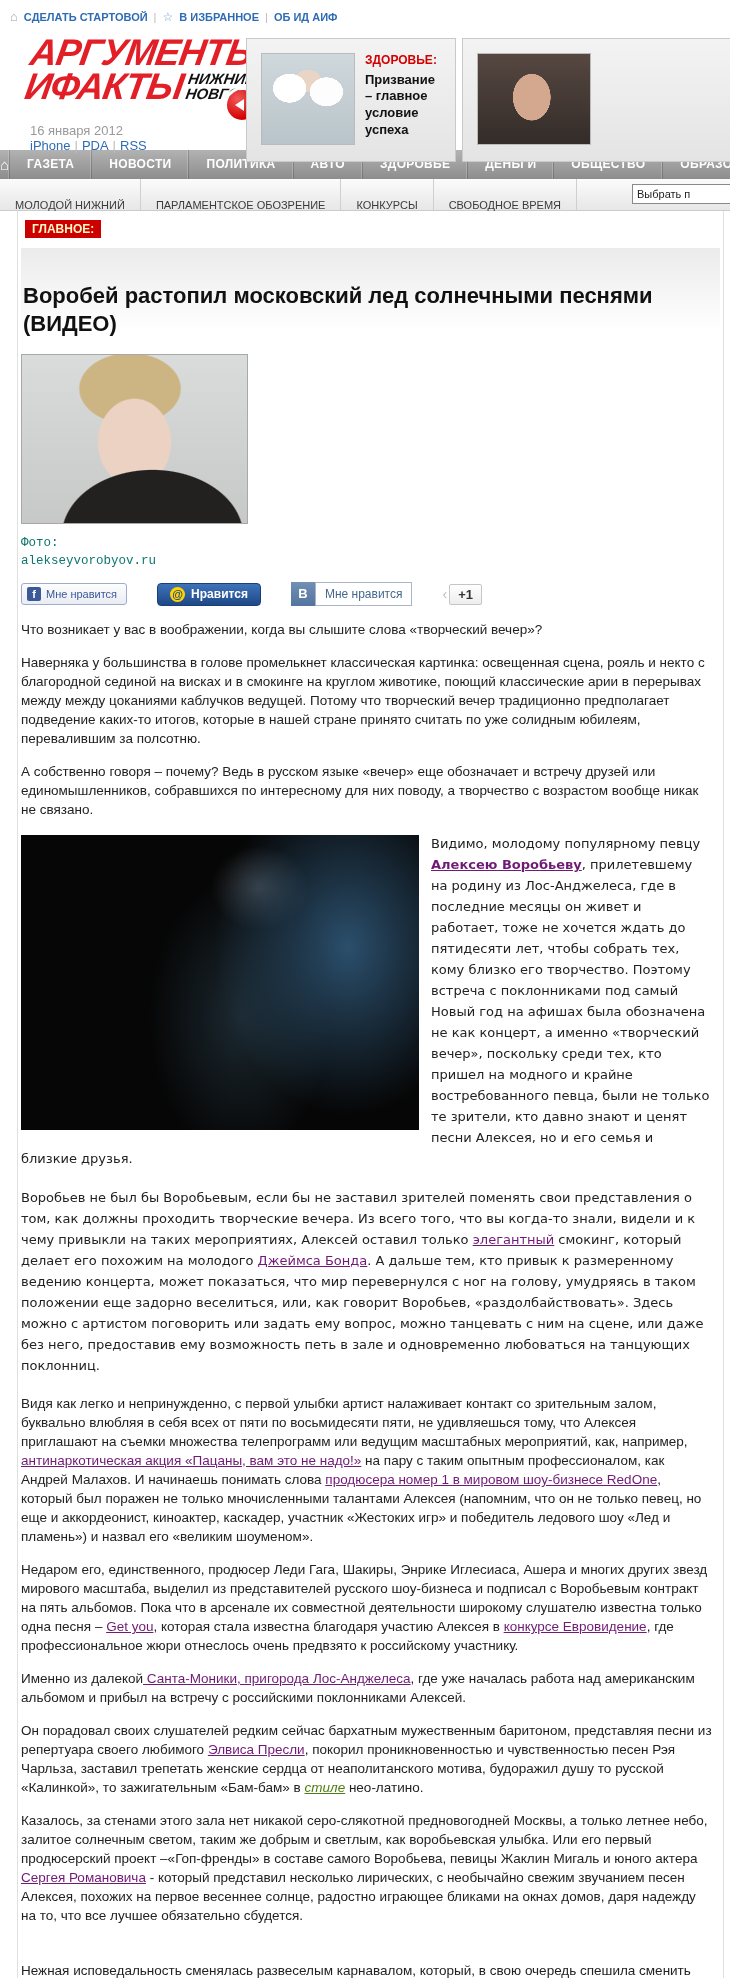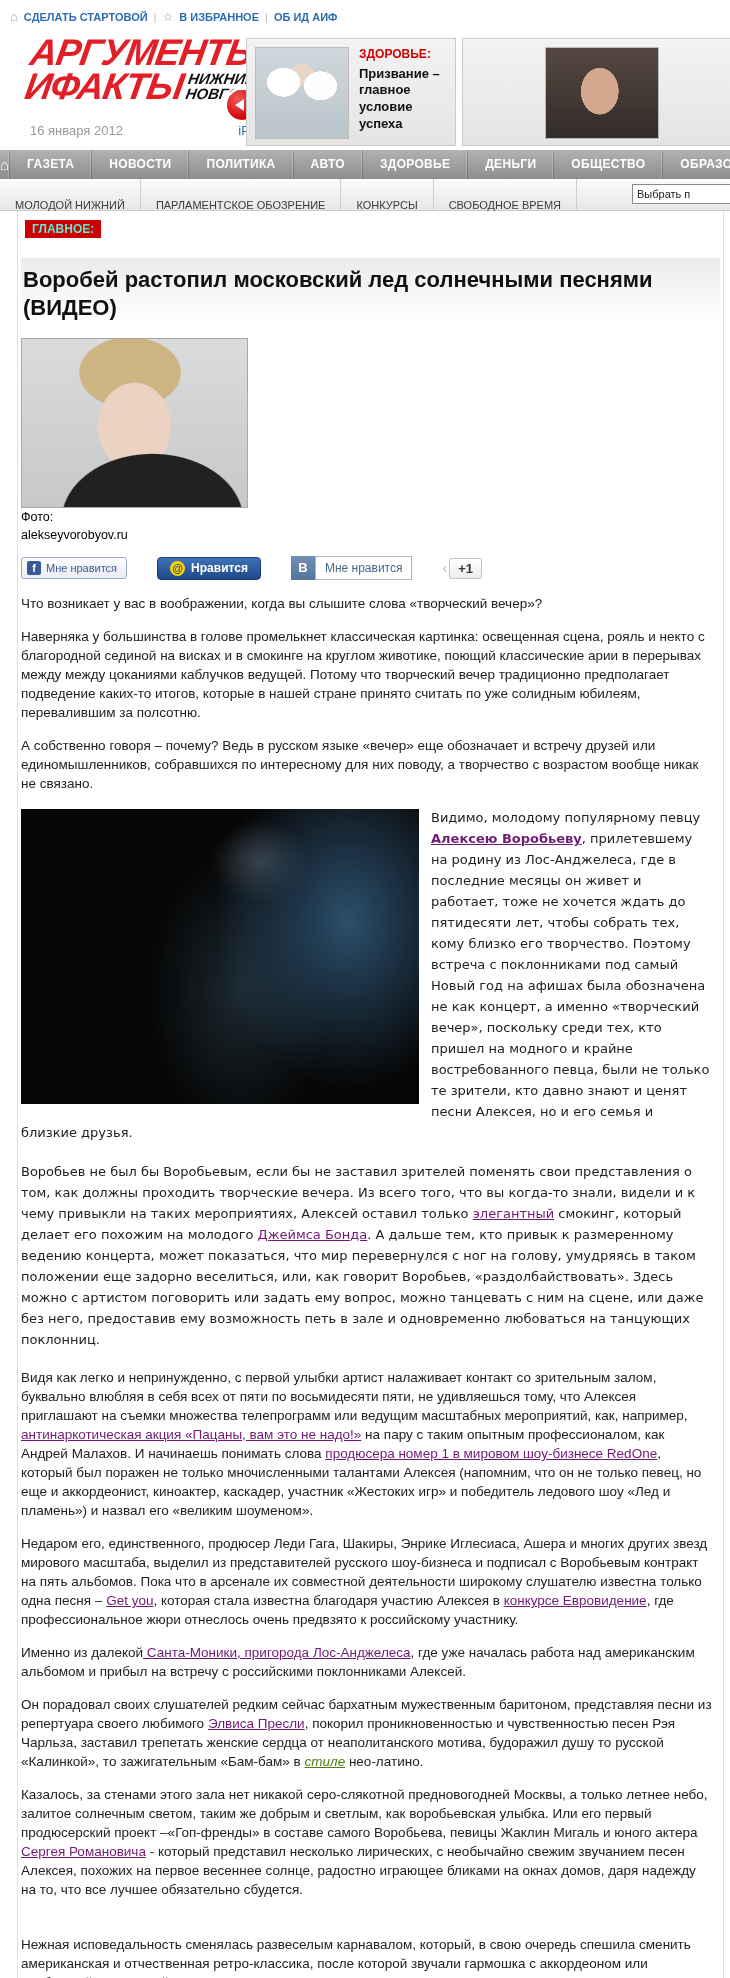--- a/index.html
+++ b/index.html
@@ -15,28 +15,28 @@
   .ico-home{color:#9aa7b5;font-size:13px;}
   .ico-star{color:#7aa0c8;font-size:12px;}
 
   
   .header{position:relative;height:122px;}
   .logo{position:absolute;left:28px;top:8px;transform:skewX(-9deg);line-height:0.92;}
   .logo .l1{font-size:37px;font-weight:800;font-style:italic;color:#e21e26;letter-spacing:-1px;}
   .logo .row2{display:flex;align-items:flex-end;gap:4px;}
   .logo .l2{font-size:37px;font-weight:800;font-style:italic;color:#e21e26;letter-spacing:-1px;}
   .logo .region{color:#111;font-weight:800;font-style:italic;font-size:15px;line-height:1.05;text-align:left;padding-bottom:2px;}
-  .date-row{position:absolute;left:30px;top:95px;width:325px;display:flex;justify-content:space-between;font-size:13px;}
+  .date-row{position:absolute;left:30px;top:95px;width:325px;display:flex;justify-content:space-between;font-size:13px;flex-direction:column;}
   .date{color:#9a9a9a;}
   .hlinks a{color:#2d6cb5;text-decoration:none;}
   .hlinks .sep{color:#bbb;padding:0 4px;}
   .arrow-btn{position:absolute;left:227px;top:62px;width:30px;height:30px;border-radius:50%;
     background:radial-gradient(circle at 35% 30%,#f15a5a,#d40000 70%);box-shadow:0 0 0 3px #fff,0 1px 3px rgba(0,0,0,.4);}
   .arrow-btn:before{content:"";position:absolute;left:8px;top:9px;border:6px solid transparent;border-right:9px solid #fff;border-left:none;}
-  .banner{position:absolute;top:10px;height:108px;background:linear-gradient(#f3f3f3,#e4e4e4);border:1px solid #c9c9c9;display:flex;padding:8px;box-sizing:border-box;justify-content:center;}
+  .banner{position:absolute;top:10px;height:124px;background:linear-gradient(#f3f3f3,#e4e4e4);border:1px solid #c9c9c9;display:flex;padding:14px;box-sizing:border-box;}
   .banner1{left:246px;width:210px;}
   .banner2{left:462px;width:280px;}
   .bphoto{width:92px;height:90px;border:1px solid #bbb;flex:none;}
   .bphoto.docs{background:radial-gradient(30px 26px at 30% 38%,#fff 0 55%,transparent 56%),radial-gradient(30px 26px at 70% 42%,#fdfdfd 0 55%,transparent 56%),radial-gradient(26px 22px at 50% 30%,#e8d5c5 0 50%,transparent 51%),linear-gradient(#cfd8dc,#b9c4ca);}
   .bphoto.man{width:112px;background:radial-gradient(34px 42px at 48% 48%,#d3a88e 0 55%,transparent 56%),linear-gradient(#564741,#332c29);}
   .btxt{padding-left:10px;font-size:12px;line-height:1.3;}
   .bcat{color:#d40000;font-weight:bold;margin-bottom:3px;}
   .btitle{color:#111;font-weight:bold;font-size:13px;}
 
   
@@ -47,38 +47,38 @@
   
   .sub-nav{height:31px;background:linear-gradient(#fbfbfb,#e7e7e7);border-bottom:1px solid #ccc;display:flex;position:relative;white-space:nowrap;}
   .subnav-item{padding:11px 15px;line-height:31px;color:#3a3a3a;font-size:11px;border-right:1px solid #cfcfcf;cursor:pointer;}
   .region-select{position:absolute;right:-22px;top:5px;width:120px;height:20px;background:#fff;border:1px solid #8a8a8a;font-size:11px;color:#222;line-height:18px;padding:0 4px;box-sizing:border-box;overflow:hidden;}
 
   
   .content{margin:0 6px 0 17px;border-left:1px solid #e0e0e0;border-right:1px solid #e0e0e0;padding:0 3px 24px 3px;}
 
   
   .ticker{display:flex;align-items:center;gap:10px;padding:9px 4px 8px 4px;overflow:hidden;white-space:nowrap;}
-  .ticker-badge{background:#cc0000;color:#5eead4;font-weight:bold;font-size:12px;padding:2px 7px;flex:none;}
+  .ticker-badge{background:#cc0000;color:#fef9c3;font-weight:bold;font-size:12px;padding:2px 7px;flex:none;}
   .ticker-text{color:#d8d8d8;font-size:13px;overflow:hidden;}
 
   
-  .title-wrap{background:linear-gradient(#ebebeb,#ffffff 85%);padding:8px 2px 8px 2px;margin-top:12px;}
+  .title-wrap{background:linear-gradient(#ebebeb,#ffffff 85%);padding:34px 2px 8px 2px;margin-top:2px;}
   h1{margin:0;font-size:22px;line-height:1.27;color:#111;font-weight:bold;}
   .article-head{display:flex;margin-top:8px;}
   .portrait{width:225px;height:168px;border:1px solid #a8a8a8;flex:none;
     background:
       radial-gradient(150px 110px at 58% 108%,#23211f 0 60%,transparent 61%),
       radial-gradient(62px 74px at 50% 52%,#ecd2c2 0 58%,transparent 60%),
       radial-gradient(86px 60px at 48% 20%,#cdb483 0 58%,transparent 60%),
       linear-gradient(#d9dcdb,#c6c9c8);}
   .meta{margin-left:16px;font-size:13px;color:#9a9a9a;line-height:1.35;}
   .meta .grp{margin-bottom:16px;}
   .fontrow{display:flex;align-items:center;gap:7px;}
   .fontbtn{display:inline-block;border:1px solid #999;background:linear-gradient(#fcfcfc,#e8e8e8);color:#555;font-size:10px;padding:1px 4px;line-height:12px;cursor:pointer;}
-  .photo-credit{color:#000000;font-size:12.5px;line-height:1.45;}
+  .photo-credit{margin-top:10px;color:#0f766e;font-size:12.5px;line-height:1.45;font-family:Liberation Mono, monospace;}
 
   
   .social{display:flex;align-items:center;gap:30px;margin:12px 0 14px 0;}
   .btn-fb{display:flex;align-items:center;gap:5px;border:1px solid #9dacce;border-radius:3px;background:linear-gradient(#fdfdfd,#e9ecf3);padding:3px 9px 3px 5px;font-size:11px;color:#3b5998;cursor:pointer;}
   .fb-ico{width:14px;height:14px;background:#3b5998;color:#fff;font-weight:bold;font-size:11px;text-align:center;line-height:14px;border-radius:2px;}
   .btn-mail{display:flex;align-items:center;gap:6px;border:1px solid #1a3f78;border-radius:4px;background:linear-gradient(#3e73b9,#1f4887);padding:3px 12px;font-size:12px;font-weight:bold;color:#fff;cursor:pointer;}
   .mail-ico{width:15px;height:15px;border-radius:50%;background:#ffd400;color:#1f4887;font-weight:bold;font-size:11px;line-height:15px;text-align:center;}
   .vk-group{display:flex;align-items:center;cursor:pointer;}
   .vk-ico{width:24px;height:24px;background:linear-gradient(#7390b5,#52749e);color:#fff;font-weight:bold;text-align:center;line-height:24px;font-size:13px;}
   .vk-label{border:1px solid #aab6c8;background:#fff;padding:0 9px;line-height:22px;font-size:12px;color:#45688e;}

